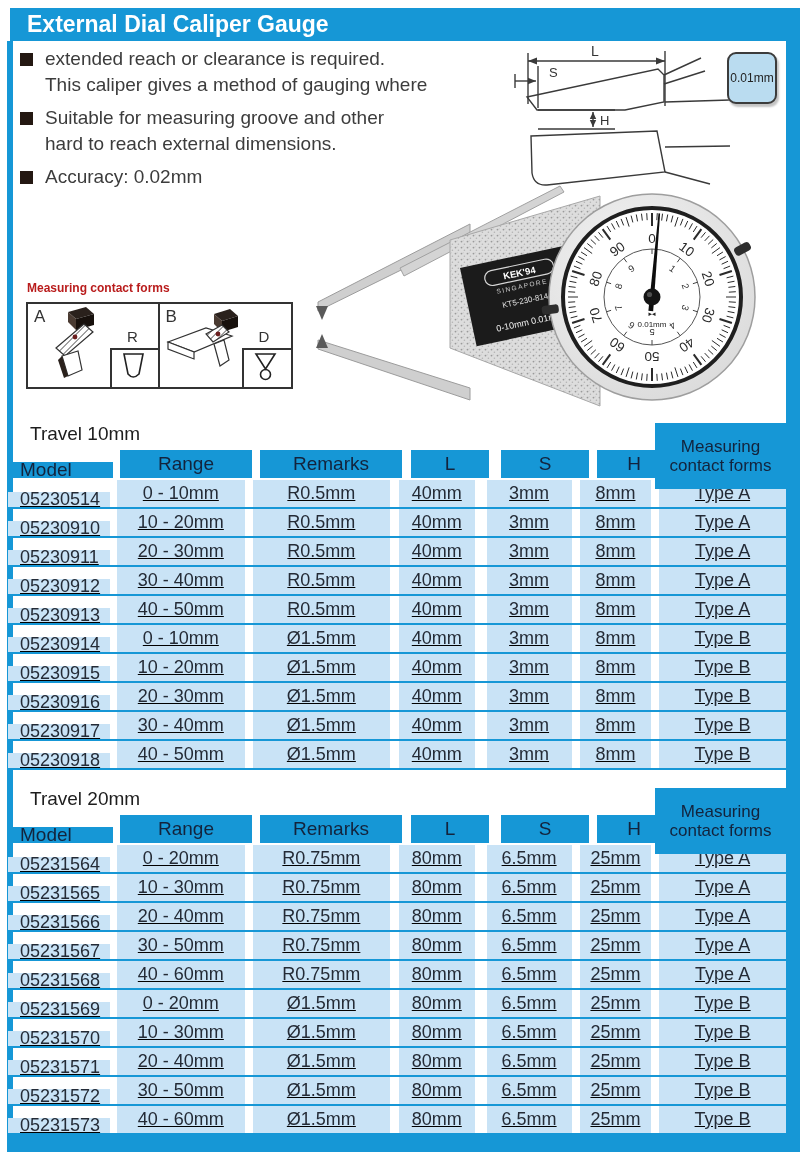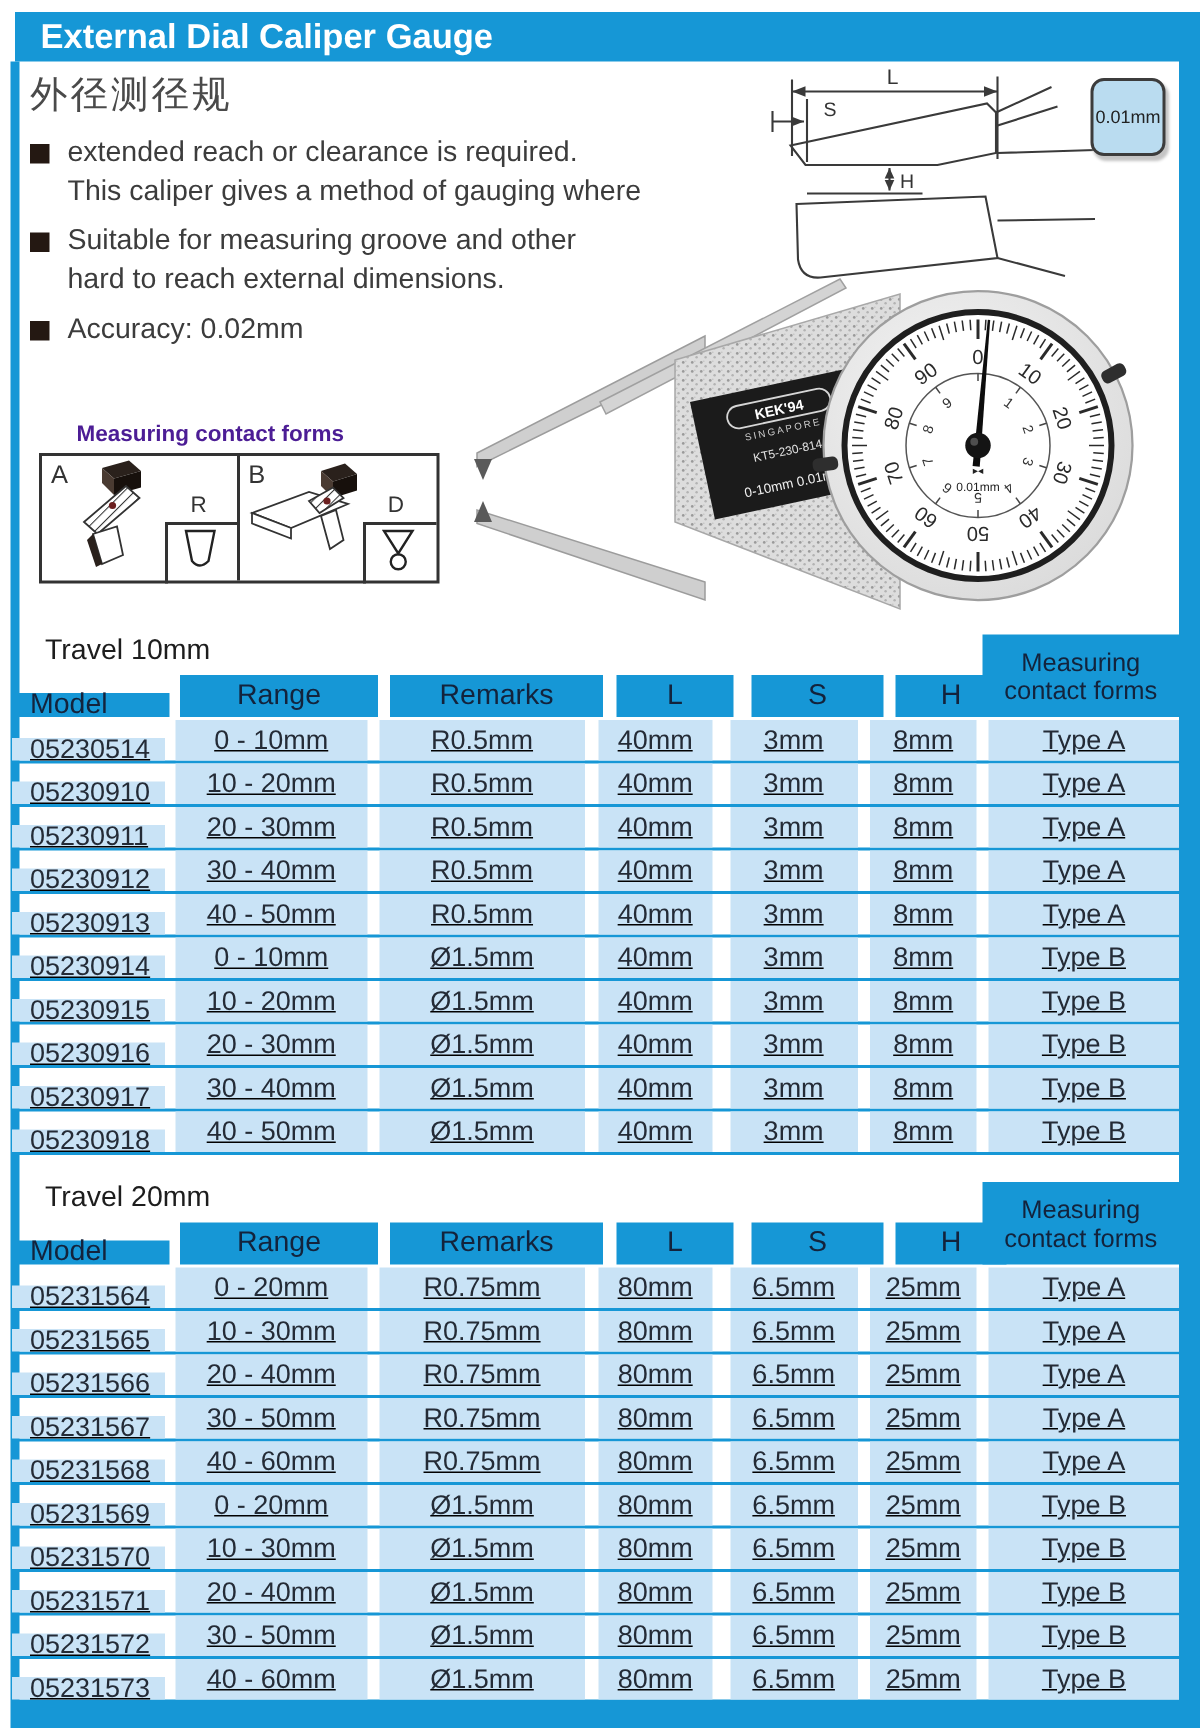--- a/index.html
+++ b/index.html
@@ -26,35 +26,35 @@
   .dim-svg{position:absolute;left:505px;top:44px;}
   .badge{position:absolute;left:727px;top:52px;width:46px;height:48px;background:#badcf0;
     border:2px solid #3c3c3c;border-radius:9px;box-shadow:2px 3px 2px #c4c4c4;
     display:flex;flex-direction:row;align-items:center;justify-content:center;
     font-size:12px;color:#222;line-height:17px;}
 
   
   .photo-svg{position:absolute;left:298px;top:180px;}
 
   
-  .mcf-title{position:absolute;left:27px;top:281px;font-size:15px;font-weight:bold;color:#4c1d95;margin-left:24px;}
+  .mcf-title{position:absolute;left:27px;top:281px;font-size:12px;font-weight:bold;color:#b91c1c;}
   .mcf-box{position:absolute;left:26px;top:302px;width:267px;height:87px;border:2px solid #333;box-sizing:border-box;background:#fff;display:flex;}
   .mcf-cell{position:relative;width:50%;height:100%;box-sizing:border-box;}
   .mcf-cell.first{border-right:2px solid #333;}
   .mcf-letter{position:absolute;left:6px;top:3px;font-size:17px;color:#333;}
   .mcf-sublabel{position:absolute;left:99px;top:24px;font-size:15px;color:#333;}
   .mcf-subbox{position:absolute;left:82px;top:44px;width:47px;height:39px;border:2px solid #333;border-right:none;border-bottom:none;}
   .mcf-cell svg{position:absolute;left:0;top:0;}
 
   
   .tsection{position:absolute;left:8px;width:778px;}
   .tsection.t1{top:420px;} .tsection.t2{top:785px;}
   .t-titlerow{position:relative;height:30px;}
   .t-title{font-size:19px;color:#1d1d1d;line-height:28px;padding-left:22px;}
-  .t-corner{position:absolute;right:0;top:3px;width:131px;height:55px;background:#1697d6;
+  .t-corner{position:absolute;right:0;top:3px;width:131px;height:66px;background:#1697d6;
     color:#13233c;font-size:17px;line-height:19px;display:flex;flex-direction:column;
     align-items:center;justify-content:center;}
   .t-head{display:flex;height:28px;}
   .t-head .hcell{background:#1697d6;color:#13233c;font-size:19px;display:flex;align-items:center;justify-content:center;}
   .t-body{margin-top:2px;}
   .trow{display:flex;height:27px;border-bottom:2px solid #1697d6;text-decoration:underline;}
   .trow .cell{background:#c9e3f6;color:#242b36;font-size:18px;display:flex;align-items:center;justify-content:center;}
   .c0{width:105px;justify-content:flex-start !important;padding-left:12px;box-sizing:border-box;margin-top:12px;}
   .c1{width:132px;margin-left:7px;}
   .c2{width:142px;margin-left:8px;}
@@ -65,21 +65,20 @@
 </style>
 </head>
 <body>
 
 <div class="title-bar">External Dial Caliper Gauge</div>
 <div class="frame-right"></div>
 <div class="frame-bottom"></div>
 <div class="frame-left"></div>
 
 <div class="intro">
-  <div class="cn-title">外径测径规</div>
   <div id="bullets">
       <div class="bullet">
         <span class="sq"></span>
         <div class="lines">
           <div>extended reach or clearance is required.</div>
           <div>This caliper gives a method of gauging where</div>
         </div>
       </div>
       <div class="bullet">
         <span class="sq"></span>

